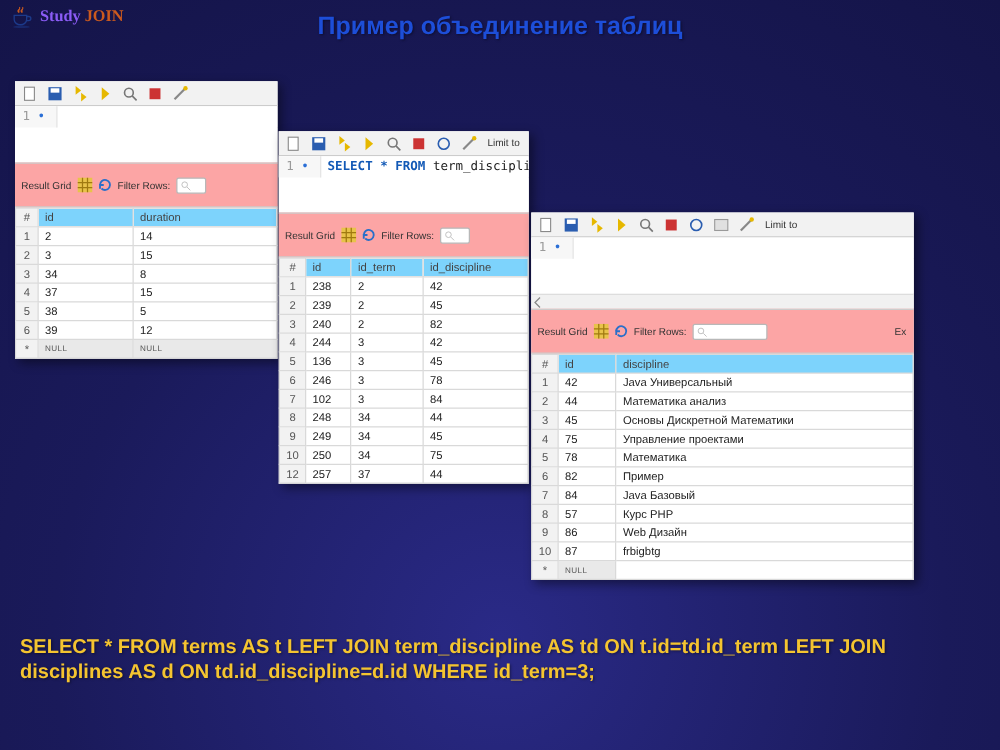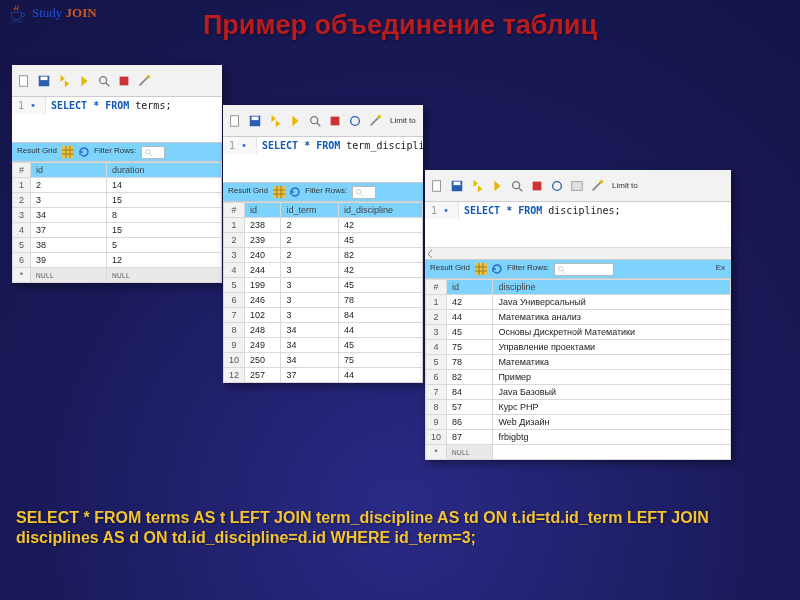--- a/index.html
+++ b/index.html
@@ -8,56 +8,56 @@
     background: radial-gradient(circle at 50% 85%, #2a2a87 0%, #1a1a5a 55%, #141448 100%);
     font-family: Arial, sans-serif;
     position: relative; overflow: hidden;
   }
   .logo {
     position: absolute; top: 4px; left: 8px;
     display: flex; align-items: center; gap: 4px;
   }
   .logo-cup { width: 20px; height: 18px; }
   .logo-text { font-family: 'Comic Sans MS', cursive; font-size: 13px; }
-  .logo-study { color: #1d4ed8; font-weight: normal; }
+  .logo-study { color: #8b5cf6; font-weight: bold; }
   .logo-java { color: #cc5a1e; font-weight: bold; }
   .slide-title {
     position: absolute; left: 0; right: 0; top: 10px;
-    text-align: center; color: #b91c1c;
-    font-size: 27px; font-weight: bold;
+    text-align: center; color: #1d4ed8;
+    font-size: 20px; font-weight: bold;
     text-shadow: 1px 1px 2px rgba(0,0,0,.4);
   }
   .footer-sql {
     position: absolute; left: 16px; right: 16px; bottom: 52px;
     color: #f4c430; font-size: 16px; font-weight: bold; line-height: 1.25;
     text-shadow: 1px 1px 2px rgba(0,0,0,.4);
   }
   .panel {
     position: absolute; background: #fff;
     box-shadow: 3px 3px 8px rgba(0,0,0,.45);
   }
   #p1 { left: 12px;  top: 65px;  width: 210px; }
   #p2 { left: 223px; top: 105px; width: 200px; }
   #p3 { left: 425px; top: 170px; width: 306px; }
   .toolbar {
     display: flex; align-items: center; gap: 6px;
     padding: 3px 5px; background: #f2f2f2; border-bottom: 1px solid #ccc;
-    font-size: 9px; white-space: nowrap; height: 32px; overflow: hidden;
+    font-size: 9px; white-space: nowrap; height: 20px; overflow: hidden;
   }
   .tb-btn { width: 14px; height: 14px; display: inline-flex; align-items: center; justify-content: center; cursor: pointer; }
   .tb-btn svg { width: 14px; height: 14px; }
   .gutter-editor { display: flex; background: #fff; }
   .gutter { width: 34px; background: #f7f7f7; color: #9a9a9a; text-align: right; padding: 3px 5px 3px 0; font: 10px monospace; border-right: 1px solid #e5e5e5; }
   .editor { flex: 1; padding: 3px 5px; font: 10px monospace; white-space: nowrap; overflow: hidden; }
   .kw { color: #1259b6; font-weight: bold; }
   .ident { color: #222; }
   .bullet { color: #2b6fd6; margin-right: 4px; }
   .mid-bar {
-    display: flex; align-items: flex-start; gap: 4px; padding: 3px 5px;
-    background: #7dd3fc; border-top: 1px solid #ccc; border-bottom: 1px solid #ccc;
+    display: flex; align-items: center; gap: 4px; padding: 17px 5px;
+    background: #fca5a5; border-top: 1px solid #ccc; border-bottom: 1px solid #ccc;
     font-size: 8px; color: #333; height: 20px; overflow: hidden;
   }
   .mid-bar .label { margin-right: 1px; }
   .little-icon { width: 12px; height: 12px; display: inline-flex; align-items: center; justify-content: center; }
   .little-icon svg { width: 12px; height: 12px; }
   .filter-input {
     display: inline-flex; align-items: center;
     height: 13px; background: #fff; border: 1px solid #b8b8b8;
     border-radius: 2px; padding: 0 2px; min-width: 24px;
   }
@@ -133,21 +133,20 @@
       </span>
     <span class="tb-btn">
         <svg viewBox="0 0 16 16">
           <path d="M3 13L13 3" stroke="#888" stroke-width="2"></path>
           <circle cx="13" cy="3" r="2" fill="#e6b800"></circle>
         </svg>
       </span>
   </div>
   <div class="gutter-editor">
     <div class="gutter"><span>1</span> <span class="bullet">•</span></div>
-    <div class="editor"><span class="kw">SELECT * FROM</span> <span class="ident">terms;</span></div>
   </div>
   <div class="blank-fill"></div>
   <div class="mid-bar">
     <span class="label">Result Grid</span>
     <span class="little-icon">
         <svg viewBox="0 0 12 12">
           <rect width="12" height="12" fill="#e8c34a"></rect>
           <line x1="4" y1="0" x2="4" y2="12" stroke="#a07a10"></line>
           <line x1="8" y1="0" x2="8" y2="12" stroke="#a07a10"></line>
           <line x1="0" y1="4" x2="12" y2="4" stroke="#a07a10"></line>
@@ -323,21 +322,21 @@
           <td>82</td>
         </tr>
         <tr>
           <td>4</td>
           <td>244</td>
           <td>3</td>
           <td>42</td>
         </tr>
         <tr>
           <td>5</td>
-          <td>199</td>
+          <td>136</td>
           <td>3</td>
           <td>45</td>
         </tr>
         <tr>
           <td>6</td>
           <td>246</td>
           <td>3</td>
           <td>78</td>
         </tr>
         <tr>
@@ -422,21 +421,20 @@
     <span class="tb-btn">
         <svg viewBox="0 0 16 16">
           <path d="M3 13L13 3" stroke="#888" stroke-width="2"></path>
           <circle cx="13" cy="3" r="2" fill="#e6b800"></circle>
         </svg>
       </span>
     <span class="limit-label">Limit to</span>
   </div>
   <div class="gutter-editor">
     <div class="gutter"><span>1</span> <span class="bullet">•</span></div>
-    <div class="editor"><span class="kw">SELECT * FROM</span> <span class="ident">disciplines;</span></div>
   </div>
   <div class="blank-fill"></div>
   <div class="scroll-stub">
     <span class="arrow">
         <svg viewBox="0 0 10 10">
           <path d="M7 1L3 5l4 4" fill="none" stroke="#888"></path>
         </svg>
       </span>
   </div>
   <div class="mid-bar">

